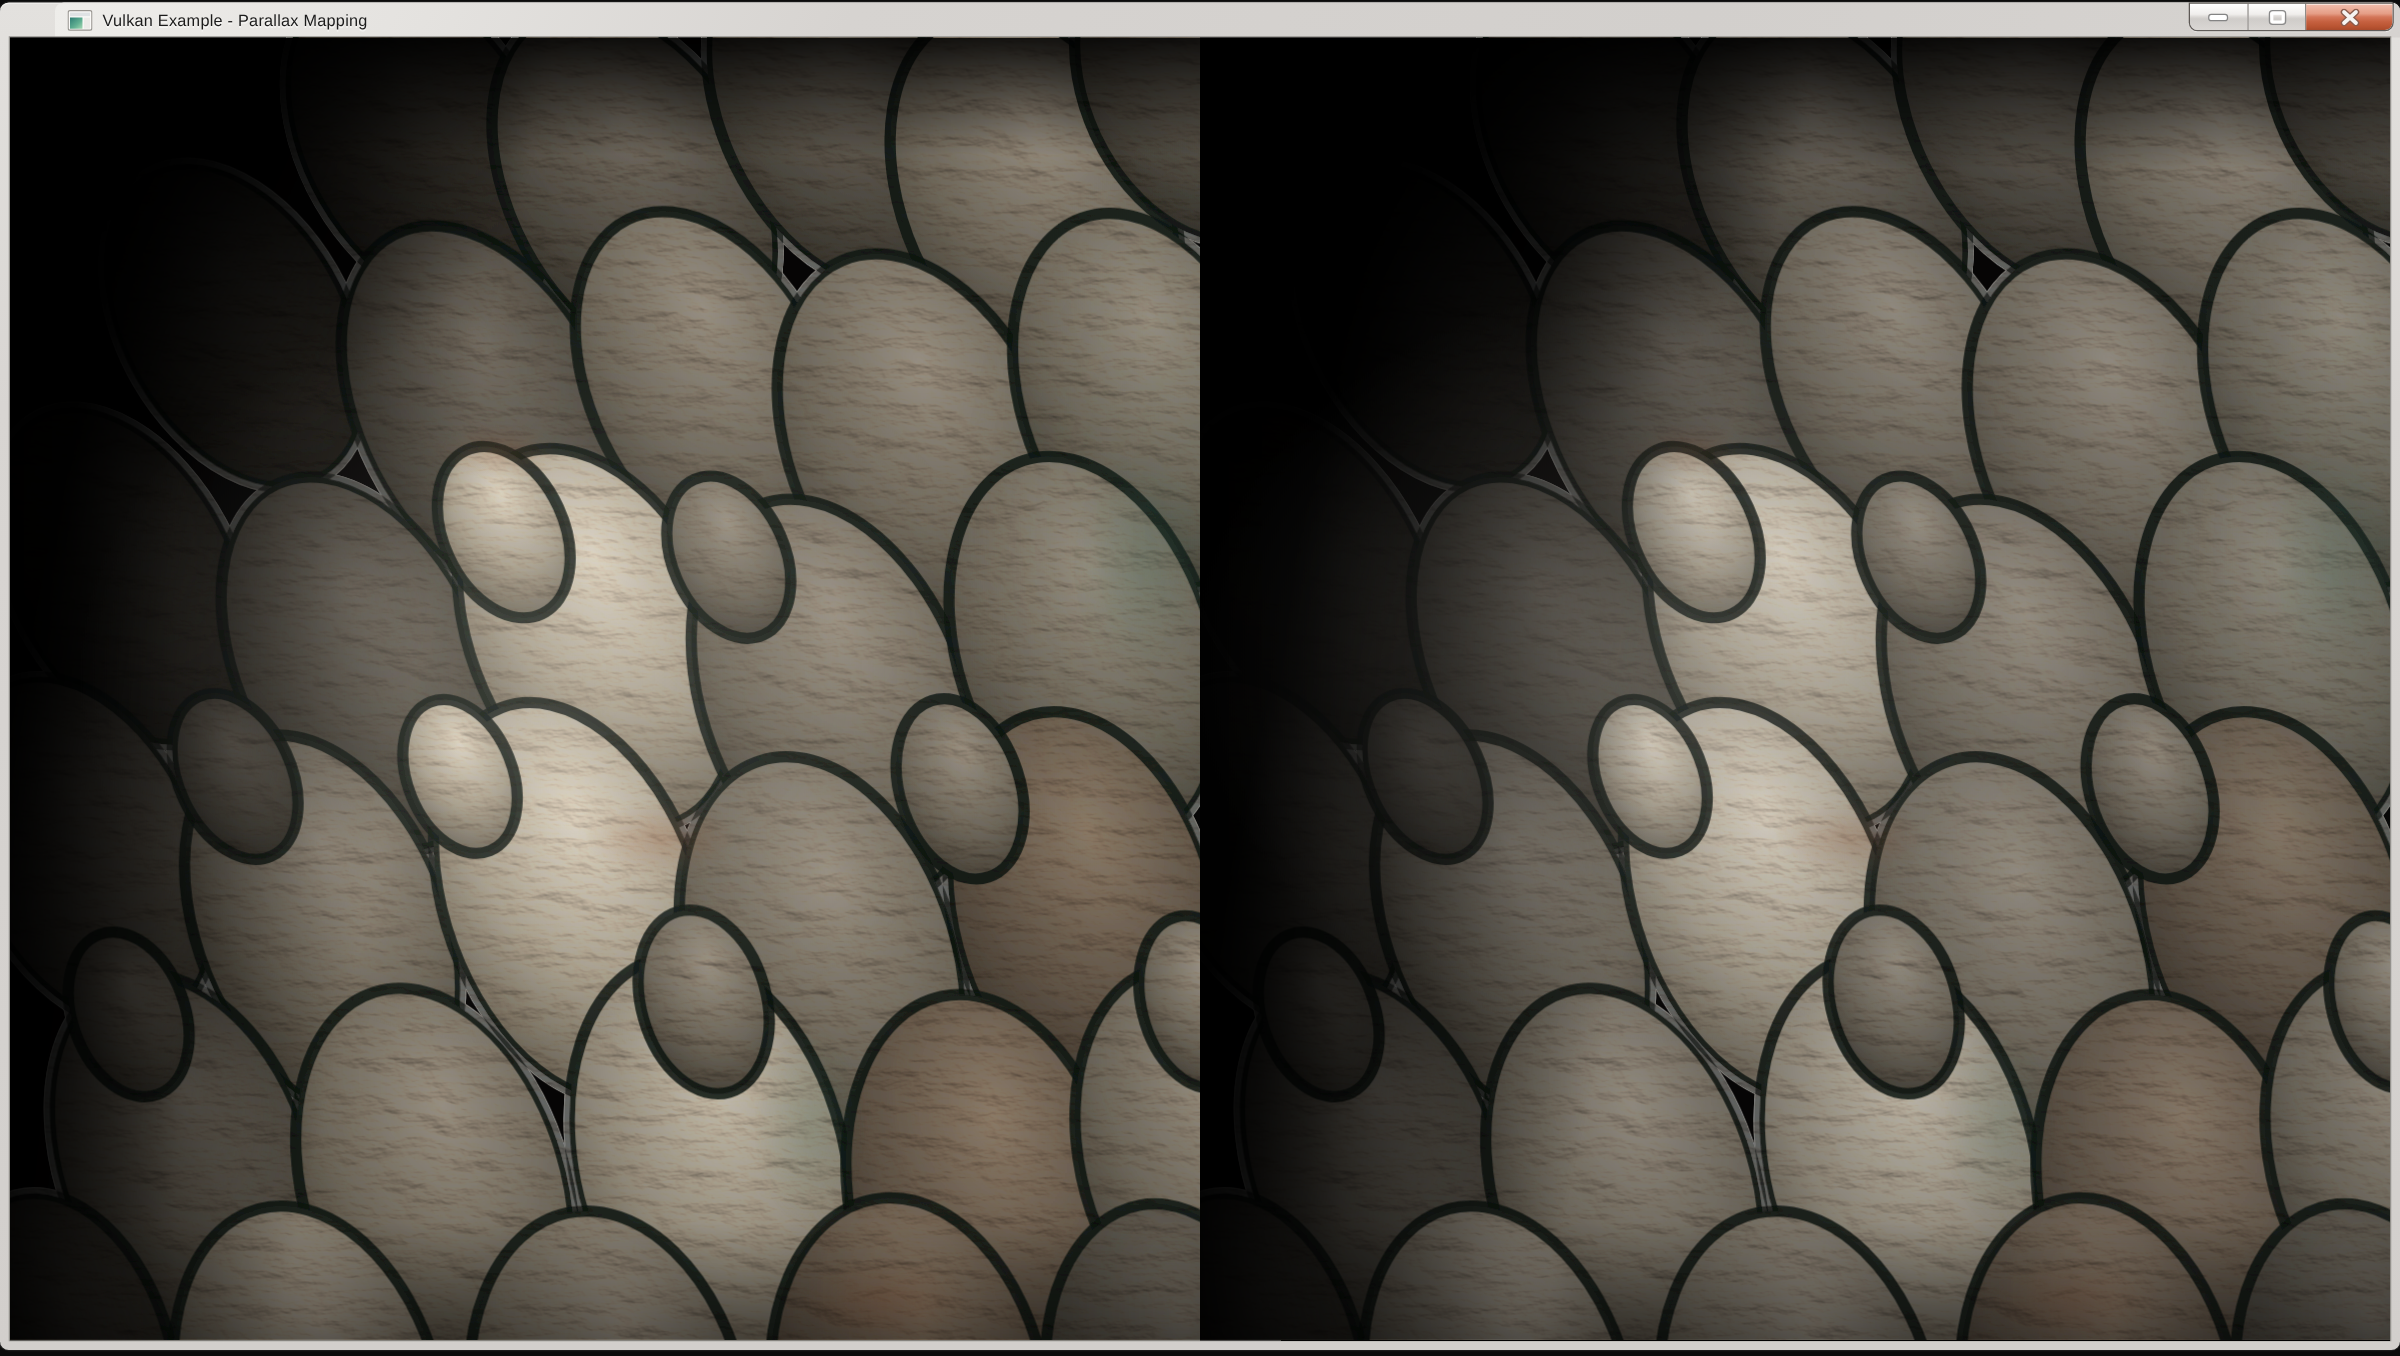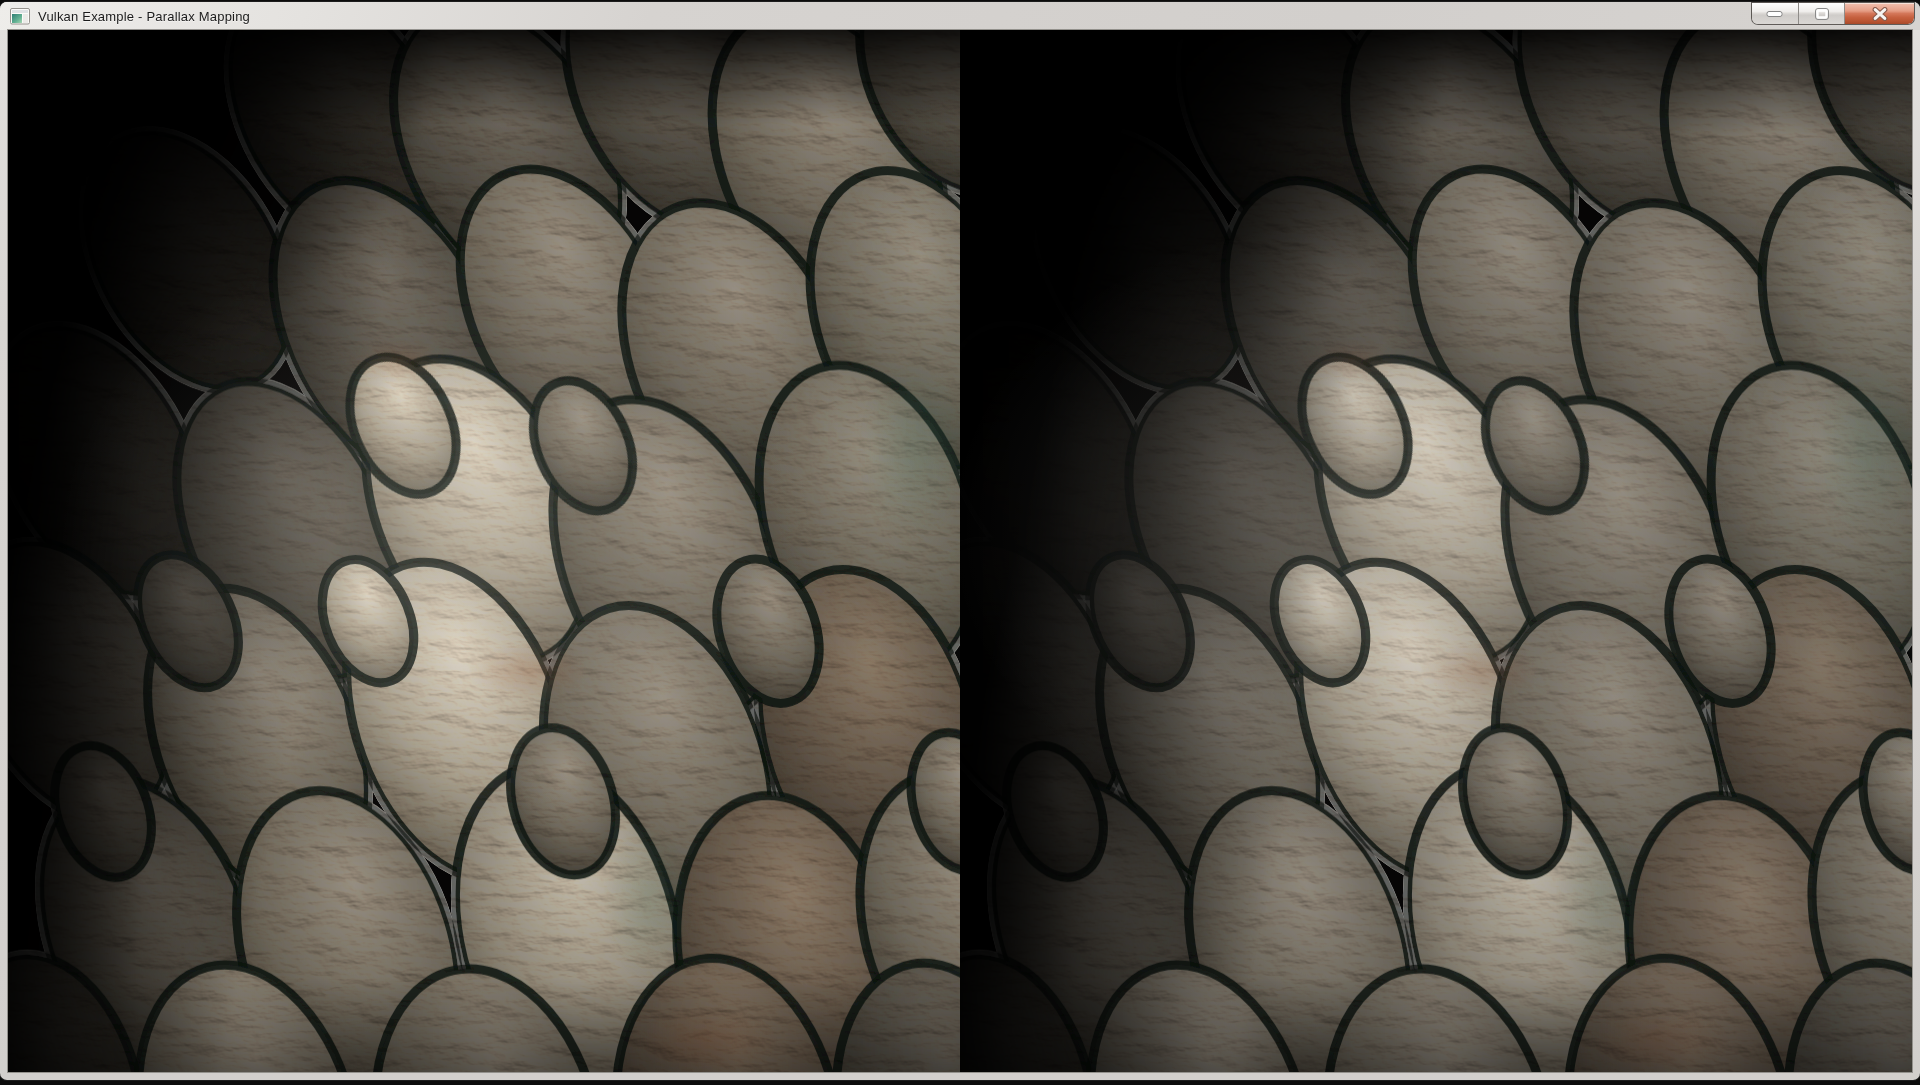--- a/index.html
+++ b/index.html
@@ -1,19 +1,19 @@
 <!DOCTYPE html>
 <html><head>
 <meta charset="utf-8">
 <style>
   html,body{margin:0;padding:0;width:1920px;height:1085px;background:#0b0b0b;overflow:hidden;
             font-family:"Liberation Sans",sans-serif;}
   .window{position:absolute;top:2px;left:0;right:0;bottom:5px;border-radius:7px;
           background:linear-gradient(180deg,#e3e1de 0%,#d8d5d2 30%,#d2cfcc 100%);
-          box-shadow:0 0 0 1px #1c1c1c, inset 0 1px 0 rgba(255,255,255,.55);}
+          box-shadow:0 0 0 1px #1c1c1c, inset 0 1px 0 rgba(255,255,255,.55);padding-left:44px;}
   
   .titlebar{position:relative;height:28px;display:flex;align-items:center;
             border-radius:7px 7px 0 0;
             background:linear-gradient(115deg,#eeedea 0%,#e4e2df 16%,#d6d3d0 34%,#d2cfcc 70%,#d6d3d0 100%);}
   .app-icon{width:20px;height:17px;margin:0 8px 0 10px;flex:0 0 auto;}
   .title-text{font-size:13px;color:#1b1b1b;white-space:nowrap;letter-spacing:.2px;
               text-shadow:0 1px 0 rgba(255,255,255,.55);}
   
   .win-controls{position:absolute;top:1px;right:6px;height:21px;display:flex;
                 border-radius:0 0 6px 6px;overflow:hidden;

